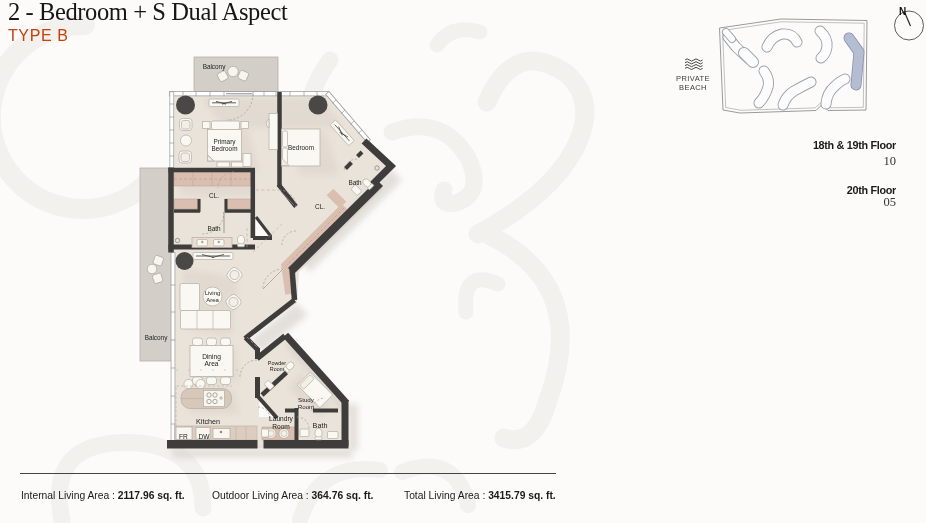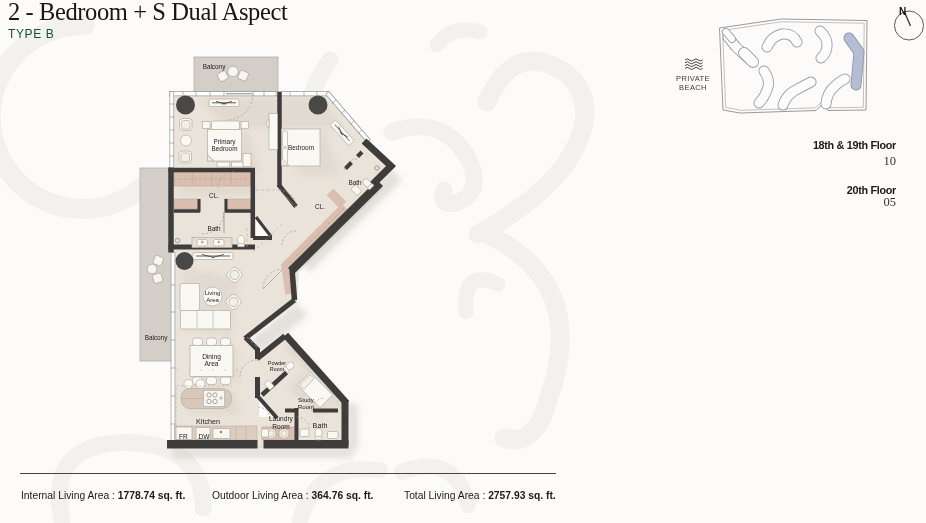--- a/index.html
+++ b/index.html
@@ -469,21 +469,21 @@
     <text x="306" y="402" font-size="6.2">Study</text>
     <text x="306" y="409" font-size="6.2">Room</text>
 
     <text x="277" y="364.5" font-size="5.4">Powder</text>
     <text x="277" y="370.5" font-size="5.4">Room</text>
   </g>
 </svg>
 
 <div class="abs" style="left:8px;top:-2px;font-family:'Liberation Serif',serif;font-size:24.5px;color:#161616;letter-spacing:-0.4px">2 - Bedroom + S Dual Aspect</div>
 
-<div class="abs" style="left:8px;top:27px;font-size:12px;color:#14532d;letter-spacing:0.6px">TYPE B</div>
+<div class="abs" style="left:8px;top:27px;font-size:16px;color:#c2410c;letter-spacing:0.6px">TYPE B</div>
 
 <svg class="abs" style="left:0;top:0" width="926" height="523" viewBox="0 0 926 523">
 
   <g fill="none" stroke="#8e8e8e" stroke-width="0.9" stroke-linejoin="round">
     <path d="M719.5,28 L781,19 L867,20.5 L866,110 L828,110.5 L822,104.5 L816,110.5 L740,113 L723,110 Z"></path>
     <path d="M722.5,30.5 L781,21.8 L864.2,23.2 L863.3,107.3 L829,107.8 L822,101.8 L815,107.9 L741,110.3 L725.7,107.5 Z" stroke="#a8a8a8" stroke-width="0.7"></path>
   </g>
 
   <g fill="none" stroke-linecap="round" stroke-linejoin="round">
 
@@ -534,15 +534,15 @@
   <g font-family="Liberation Sans, sans-serif" text-anchor="end">
     <text x="896" y="148.5" font-size="10.8" font-weight="bold" fill="#1a1a1a" letter-spacing="-0.3">18th &amp; 19th Floor</text>
     <text x="896" y="164.5" font-size="12.5" fill="#333" font-family="Liberation Serif, serif">10</text>
     <text x="896" y="193.5" font-size="10.8" font-weight="bold" fill="#1a1a1a" letter-spacing="-0.3">20th Floor</text>
     <text x="896" y="205.5" font-size="12.5" fill="#333" font-family="Liberation Serif, serif">05</text>
   </g>
 </svg>
 
 <div class="abs" style="left:20px;top:472.5px;width:536px;height:1px;background:#444"></div>
 
-<div class="abs" style="left:21px;top:490px;font-size:10.3px;color:#1a1a1a">Internal Living Area : <b>1778.74 sq. ft.</b></div>
+<div class="abs" style="left:21px;top:490px;font-size:10.3px;color:#1a1a1a">Internal Living Area : <b>2117.96 sq. ft.</b></div>
 <div class="abs" style="left:212px;top:490px;font-size:10.3px;color:#1a1a1a">Outdoor Living Area : <b>364.76 sq. ft.</b></div>
-<div class="abs" style="left:404px;top:490px;font-size:10.3px;color:#1a1a1a">Total Living Area : <b>2757.93 sq. ft.</b></div>
+<div class="abs" style="left:404px;top:490px;font-size:10.3px;color:#1a1a1a">Total Living Area : <b>3415.79 sq. ft.</b></div>
 
 </body></html>

